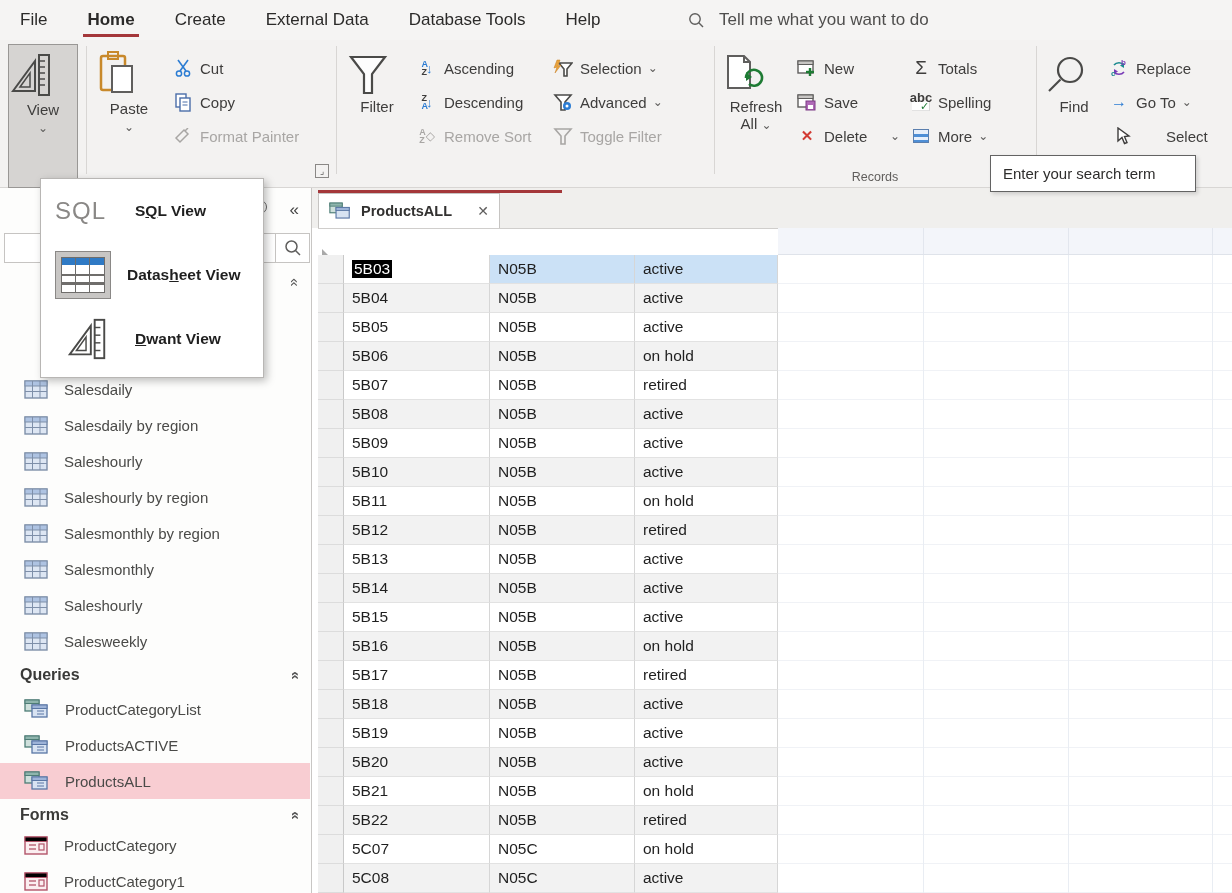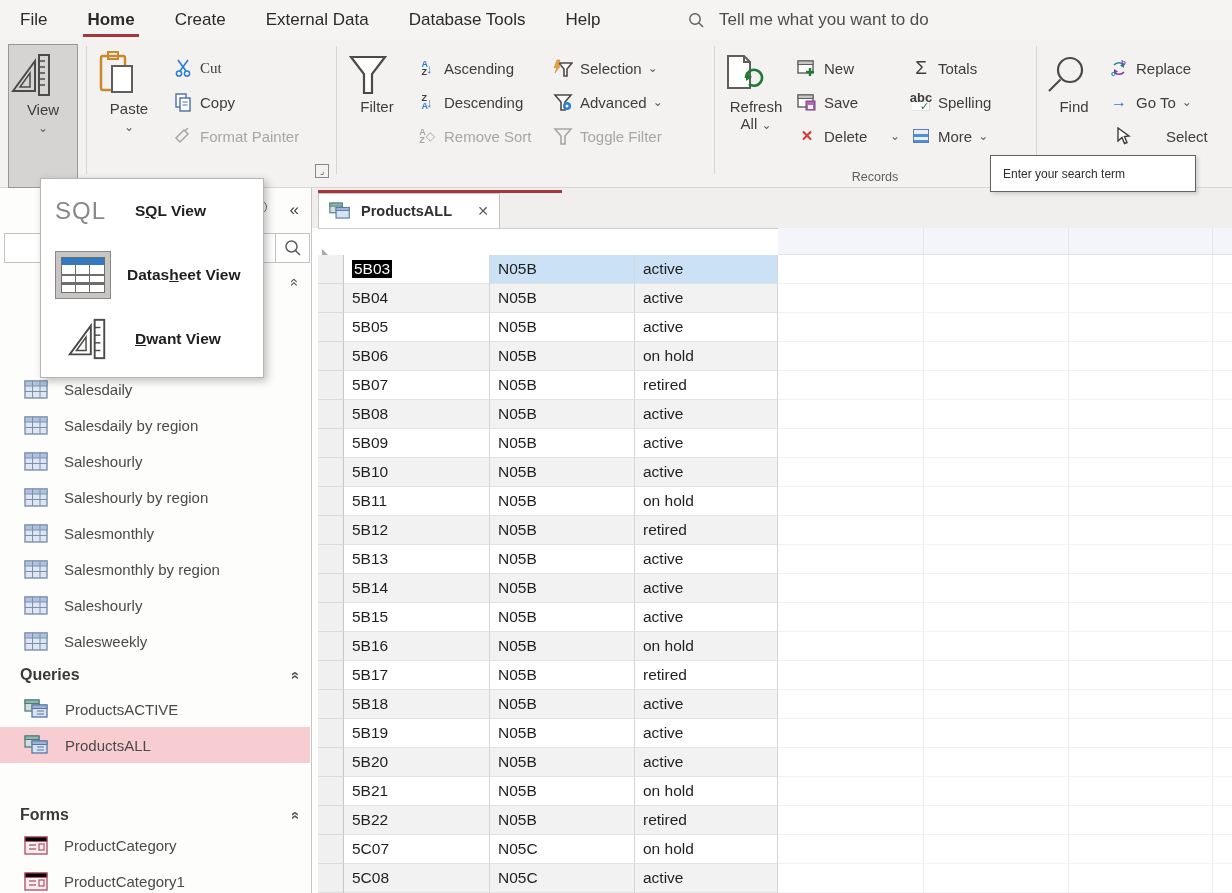--- a/index.html
+++ b/index.html
@@ -44,21 +44,21 @@
   .abc { display:flex; flex-direction:column; line-height:8px; align-items:center; }
   .abc .t { font-size:13px; font-weight:bold; color:#3e3d3c;}
   .abc .c { color:#1e7b34; font-size:11px; }
   .redx { color:#d23b33; font-size:15px; font-weight:bold; }
   .bluearr { color:#2b7cd3; font-size:16px; }
   .moregrid { width:16px; height:14px; border:1px solid #5b7fae;
     background:linear-gradient(to bottom,#e8f0fb 0 4px,#4f8fd6 4px 7px,#e8f0fb 7px 10px,#4f8fd6 10px 13px,#e8f0fb 13px); }
 
   
   #tooltip { position:absolute; left:990px; top:155px; width:206px; height:37px;
-    background:#fff; border:1.5px solid #636363; z-index:60; font-size:12px;
+    background:#fff; border:1.5px solid #636363; z-index:60; font-size:15px;
     color:#2e2d2c; display:flex; align-items:center; padding-left:12px;
     box-shadow:2px 2px 4px rgba(0,0,0,.15); }
 
   
   #nav { position:absolute; left:0; top:188px; width:312px; height:705px;
     background:#fdfdfc; border-right:1px solid #c8c6c4; }
   #nav-collapse { position:absolute; right:12px; top:12px; font-size:17px; color:#444; }
   #nav-header-circle { position:absolute; left:253px; top:12px; width:14px; height:14px;
     border:1.5px solid #666; border-radius:50%; }
   #nav-search { position:absolute; left:4px; top:45px; width:306px; height:30px;
@@ -189,21 +189,21 @@
     <span class="bicon">
       <svg width="40" height="48" viewBox="0 0 40 48">
         <rect x="3" y="6" width="24" height="34" fill="none" stroke="#c8892b" stroke-width="2.5" rx="2"></rect>
         <rect x="10" y="2" width="10" height="7" fill="none" stroke="#c8892b" stroke-width="2"></rect>
         <rect x="14" y="16" width="20" height="26" fill="#fff" stroke="#5f5e5d" stroke-width="2"></rect>
       </svg>
     </span>
     <span class="blabel">Paste</span>
     <span class="chev">⌄</span>
   </div>
-  <div class="sbtn" style="left:172px;top:14px;font-family:Liberation Serif, serif;">
+  <div class="sbtn" style="left:172px;top:14px;">
     <span class="ic">
       <svg width="16" height="18" viewBox="0 0 16 18">
           <line x1="3" y1="1" x2="11" y2="12" stroke="#2b7cd3" stroke-width="1.6"></line>
           <line x1="13" y1="1" x2="5" y2="12" stroke="#2b7cd3" stroke-width="1.6"></line>
           <circle cx="4" cy="14.5" r="2.6" fill="none" stroke="#2b7cd3" stroke-width="1.5"></circle>
           <circle cx="12" cy="14.5" r="2.6" fill="none" stroke="#2b7cd3" stroke-width="1.5"></circle>
         </svg>
     </span>
     <span>Cut</span>
   </div>
@@ -472,33 +472,33 @@
       <div class="navitem">
         <span>
           <svg width="24" height="19" viewBox="0 0 24 19">
             <rect x="1" y="1" width="22" height="17" fill="#dde6f3" stroke="#7e8fa9" stroke-width="1.4"></rect>
             <rect x="1" y="1" width="22" height="5" fill="#aec3e2" stroke="#7e8fa9" stroke-width="1"></rect>
             <line x1="8.5" y1="1" x2="8.5" y2="18" stroke="#7e8fa9" stroke-width="1"></line>
             <line x1="16" y1="1" x2="16" y2="18" stroke="#7e8fa9" stroke-width="1"></line>
             <line x1="1" y1="11.5" x2="23" y2="11.5" stroke="#7e8fa9" stroke-width="1"></line>
           </svg>
         </span>
-        <span>Salesmonthly</span>
+        <span>Salesmonthly by region</span>
       </div>
       <div class="navitem">
         <span>
           <svg width="24" height="19" viewBox="0 0 24 19">
             <rect x="1" y="1" width="22" height="17" fill="#dde6f3" stroke="#7e8fa9" stroke-width="1.4"></rect>
             <rect x="1" y="1" width="22" height="5" fill="#aec3e2" stroke="#7e8fa9" stroke-width="1"></rect>
             <line x1="8.5" y1="1" x2="8.5" y2="18" stroke="#7e8fa9" stroke-width="1"></line>
             <line x1="16" y1="1" x2="16" y2="18" stroke="#7e8fa9" stroke-width="1"></line>
             <line x1="1" y1="11.5" x2="23" y2="11.5" stroke="#7e8fa9" stroke-width="1"></line>
           </svg>
         </span>
-        <span>Salesmonthly by region</span>
+        <span>Salesmonthly</span>
       </div>
       <div class="navitem">
         <span>
           <svg width="24" height="19" viewBox="0 0 24 19">
             <rect x="1" y="1" width="22" height="17" fill="#dde6f3" stroke="#7e8fa9" stroke-width="1.4"></rect>
             <rect x="1" y="1" width="22" height="5" fill="#aec3e2" stroke="#7e8fa9" stroke-width="1"></rect>
             <line x1="8.5" y1="1" x2="8.5" y2="18" stroke="#7e8fa9" stroke-width="1"></line>
             <line x1="16" y1="1" x2="16" y2="18" stroke="#7e8fa9" stroke-width="1"></line>
             <line x1="1" y1="11.5" x2="23" y2="11.5" stroke="#7e8fa9" stroke-width="1"></line>
           </svg>
@@ -518,20 +518,33 @@
         <span>Salesweekly</span>
       </div>
     </div>
 
   <div class="navsec" id="sec-queries">
     <span>Queries</span>
     <span class="upchev">«</span>
   </div>
   <div class="navlist" id="list-queries">
 
+  <div class="navitem">
+        <span>
+          <svg width="25" height="20" viewBox="0 0 25 20">
+            <rect x="1" y="1" width="14" height="11" fill="#cfe0dc" stroke="#4e7d76" stroke-width="1.3"></rect>
+            <rect x="1" y="1" width="14" height="3.5" fill="#8fb5ad" stroke="#4e7d76" stroke-width="1"></rect>
+            <rect x="8" y="6" width="15" height="12" fill="#d8e3f2" stroke="#5a77a5" stroke-width="1.3"></rect>
+            <rect x="8" y="6" width="15" height="3.5" fill="#9db3d8" stroke="#5a77a5" stroke-width="1"></rect>
+            <line x1="13" y1="12" x2="20" y2="12" stroke="#5a77a5" stroke-width="1"></line>
+            <line x1="13" y1="15" x2="20" y2="15" stroke="#5a77a5" stroke-width="1"></line>
+          </svg>
+        </span>
+        <span>ProductCategoryList</span>
+      </div>
       <div class="navitem">
         <span>
           <svg width="25" height="20" viewBox="0 0 25 20">
             <rect x="1" y="1" width="14" height="11" fill="#cfe0dc" stroke="#4e7d76" stroke-width="1.3"></rect>
             <rect x="1" y="1" width="14" height="3.5" fill="#8fb5ad" stroke="#4e7d76" stroke-width="1"></rect>
             <rect x="8" y="6" width="15" height="12" fill="#d8e3f2" stroke="#5a77a5" stroke-width="1.3"></rect>
             <rect x="8" y="6" width="15" height="3.5" fill="#9db3d8" stroke="#5a77a5" stroke-width="1"></rect>
             <line x1="13" y1="12" x2="20" y2="12" stroke="#5a77a5" stroke-width="1"></line>
             <line x1="13" y1="15" x2="20" y2="15" stroke="#5a77a5" stroke-width="1"></line>
           </svg>

